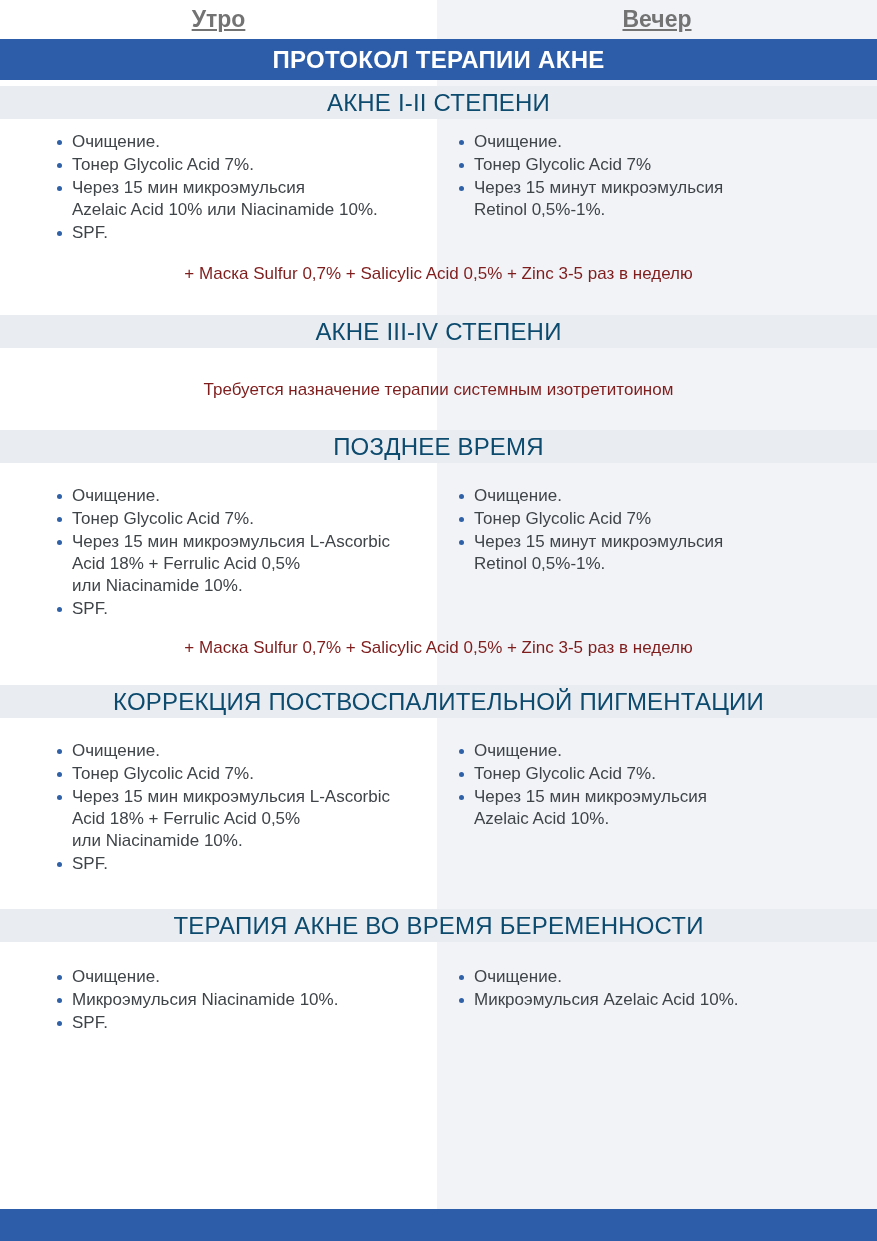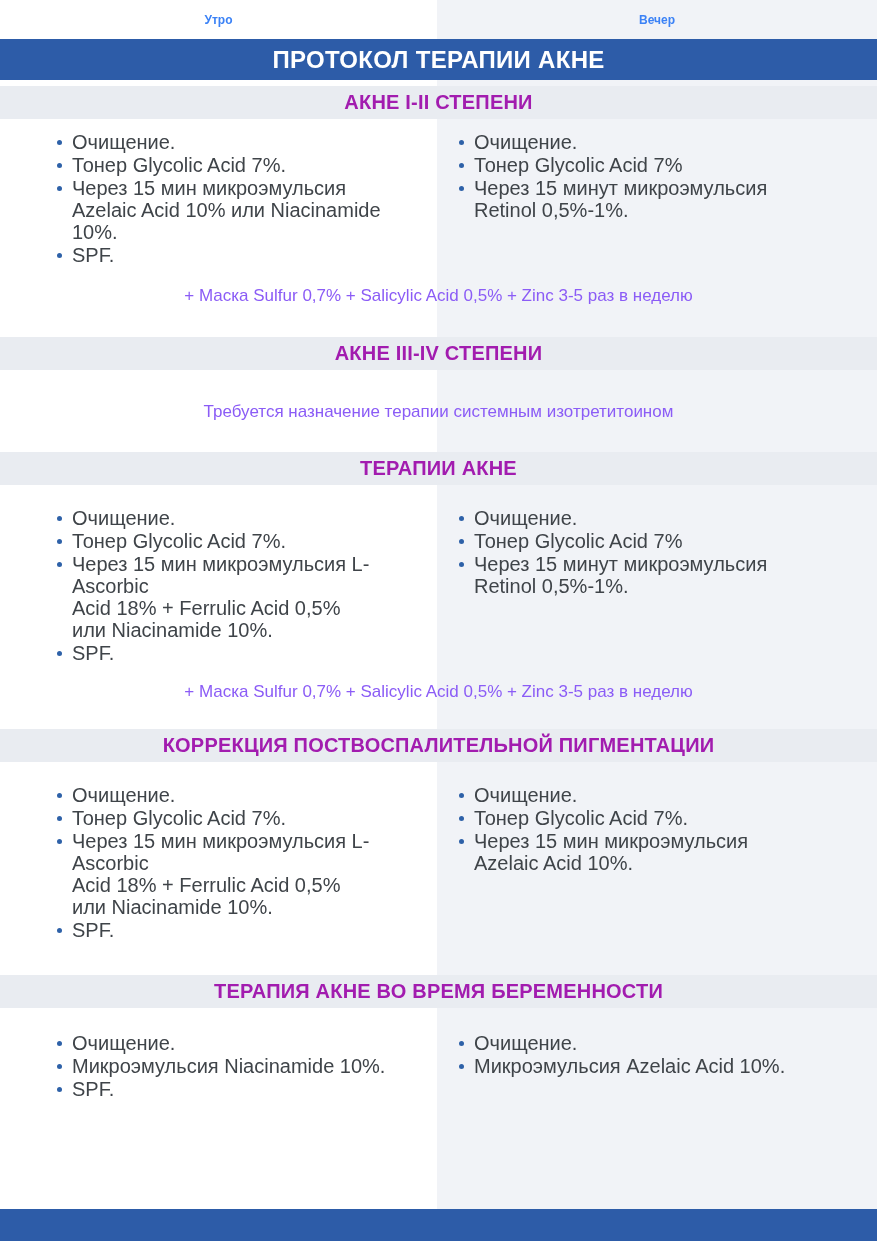--- a/index.html
+++ b/index.html
@@ -14,58 +14,58 @@
   .right-bg {
     position:absolute; top:0; right:0;
     width:440px; bottom:32px;
     background:#f1f3f7;
   }
   .layer { position:relative; }
 
   .header-row { display:flex; height:39px; }
   .header-cell {
     width:437px; display:flex; align-items:center; justify-content:center;
-    color:#3b82f6; font-weight:bold; font-size:12px;
+    color:#737373; font-weight:bold; font-size:23px;text-decoration:underline;
   }
   .header-cell.evening { width:440px;text-align:center; }
 
   .banner {
     height:41px; background:#2d5ca8;
     display:flex; align-items:center; justify-content:center;
     color:#ffffff; font-weight:bold; font-size:24px; letter-spacing:.3px;
   }
 
   .band {
     height:33px; background:#e9ecf1;
     display:flex; align-items:center; justify-content:center;
-    color:#a21caf; font-weight:bold; font-size:20px; letter-spacing:.2px;
+    color:#0c4a6e; font-weight:normal; font-size:24px; letter-spacing:.2px;
   }
   .band.first { margin-top:6px; }
   .band.mt { margin-top:33px; }
 
   .cols { display:flex; padding-top:12px; }
   .cols.deep { padding-top:22px; }
   .cols.deeper { padding-top:24px; }
   .col { width:437px; box-sizing:border-box; padding:0 8px 0 57px; }
   .col.evening { width:440px; padding-left:22px; }
 
   ul.blist { list-style:none; margin:0; padding:0; }
   ul.blist li {
     display:flex; align-items:flex-start; gap:10px;
-    font-size:20px; line-height:22px; color:#3f4449;
+    font-size:17px; line-height:22px; color:#3f4449;
     margin-bottom:1px;
   }
   .dot {
     flex:none; width:5px; height:5px; border-radius:50%;
     background:#2e61a8; margin-top:9px;
   }
   .txt { white-space:pre-line; }
 
   .footnote, .note {
-    text-align:center; font-size:17px; color:#8b5cf6; line-height:22px;
+    text-align:center; font-size:17px; color:#7f1d1d; line-height:22px;
   }
   .footnote.f1 { margin:18px 0 30px 0; }
   .footnote.f2 { margin:16px 0 26px 0; }
   .note { margin:31px 0 29px 0;text-align:center; }
 
   .footer-bar {
     position:absolute; left:0; right:0; bottom:0;
     height:32px; background:#2d5ca8;
   }
 </style>
@@ -123,21 +123,21 @@
 Retinol 0,5%-1%.</span>
             </li>
         </ul>
       </div>
     </div>
     <div class="footnote f1">+ Маска Sulfur 0,7% + Salicylic Acid 0,5% + Zinc 3-5 раз в неделю</div>
 
     <div class="band">АКНЕ III-IV СТЕПЕНИ</div>
     <div class="note">Требуется назначение терапии системным изотретитоином</div>
 
-    <div class="band">ТЕРАПИИ АКНЕ</div>
+    <div class="band">ПОЗДНЕЕ ВРЕМЯ</div>
     <div class="cols deep">
       <div class="col">
         <ul class="blist">
           <li>
               <span class="dot"></span>
               <span class="txt">Очищение.</span>
             </li>
           <li>
               <span class="dot"></span>
               <span class="txt">Тонер Glycolic Acid 7%.</span>

